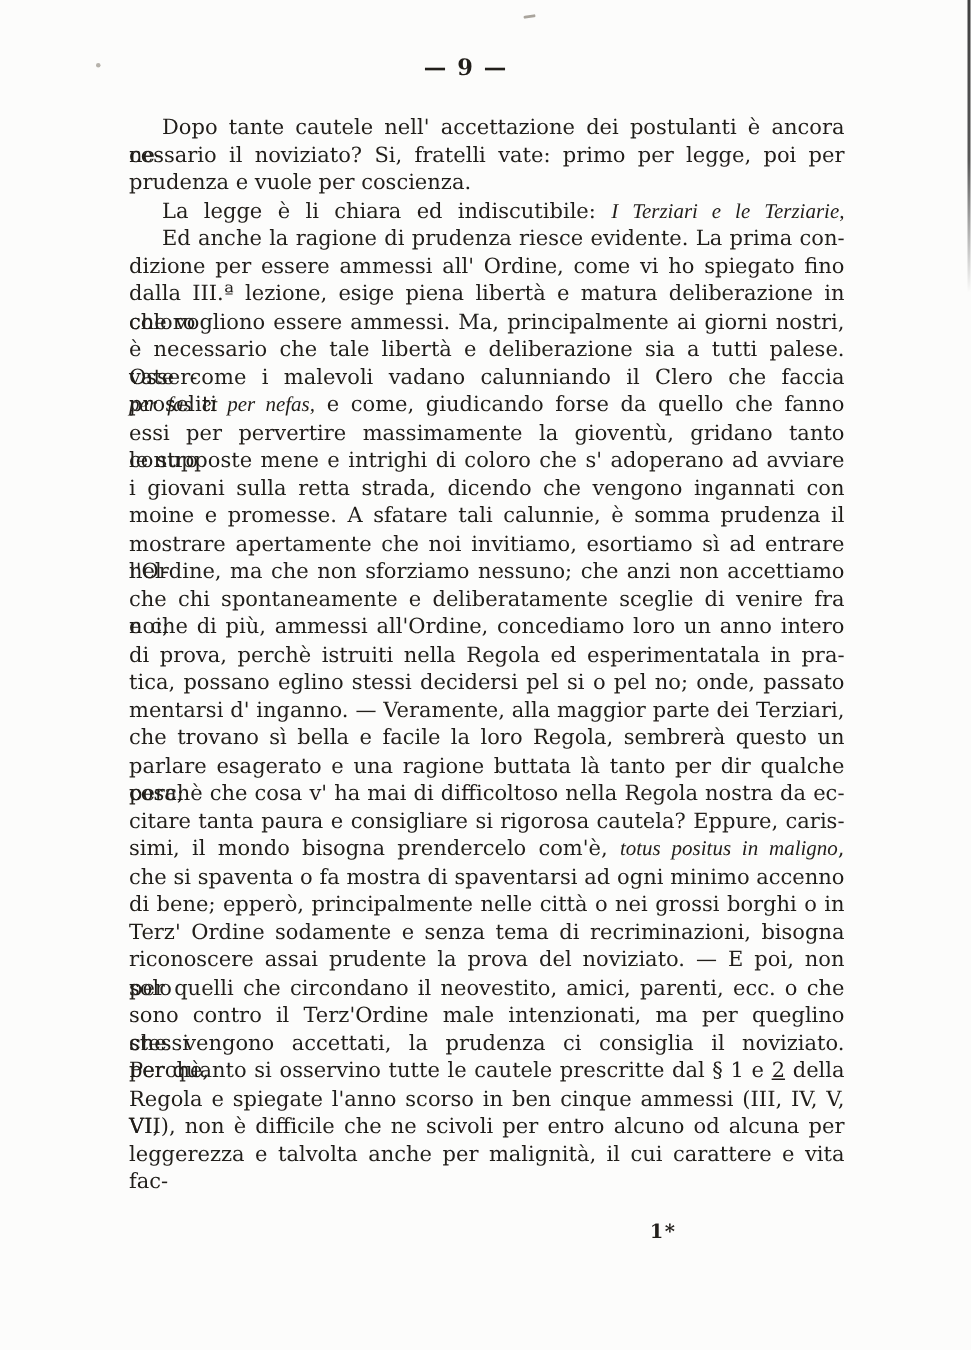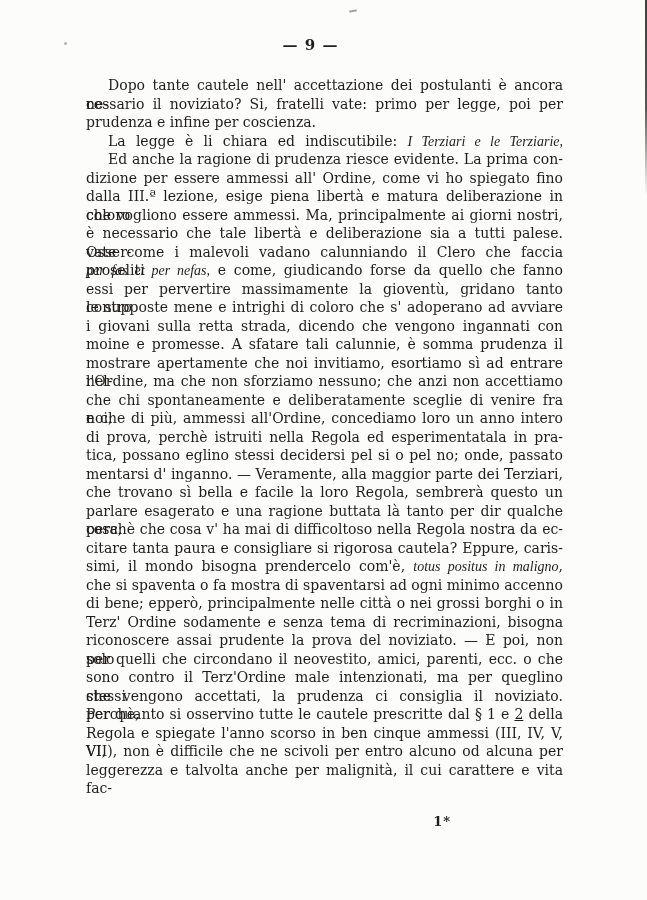--- a/index.html
+++ b/index.html
@@ -65,21 +65,21 @@
 <div class="page">
   <div class="scan-edge"></div>
   <div class="speck1"></div>
   <div class="speck2"></div>
 
   <div class="page-number">— 9 —</div>
 
   <div class="text-block">
       <div class="line indent"><span>Dopo tante cautele nell' accettazione dei postulanti è ancora ne-</span></div>
       <div class="line"><span>cessario il noviziato? Si, fratelli vate: primo per legge, poi per</span></div>
-      <div class="line end"><span>prudenza e infine per coscienza.</span></div>
+      <div class="line end"><span>prudenza e vuole per coscienza.</span></div>
       <div class="line indent"><span>La legge è li chiara ed indiscutibile: </span><span class="it">I Terziari e le Terziarie,</span></div>
       <div class="line indent"><span>Ed anche la ragione di prudenza riesce evidente. La prima con-</span></div>
       <div class="line"><span>dizione per essere ammessi all' Ordine, come vi ho spiegato fino</span></div>
       <div class="line"><span>dalla III.ª lezione, esige piena libertà e matura deliberazione in coloro</span></div>
       <div class="line"><span>che vogliono essere ammessi. Ma, principalmente ai giorni nostri,</span></div>
       <div class="line"><span>è necessario che tale libertà e deliberazione sia a tutti palese. Osser-</span></div>
       <div class="line"><span>vate come i malevoli vadano calunniando il Clero che faccia proseliti</span></div>
       <div class="line"><span class="it">per fas et per nefas,</span><span> e come, giudicando forse da quello che fanno</span></div>
       <div class="line"><span>essi per pervertire massimamente la gioventù, gridano tanto contro</span></div>
       <div class="line"><span>le supposte mene e intrighi di coloro che s' adoperano ad avviare</span></div>

